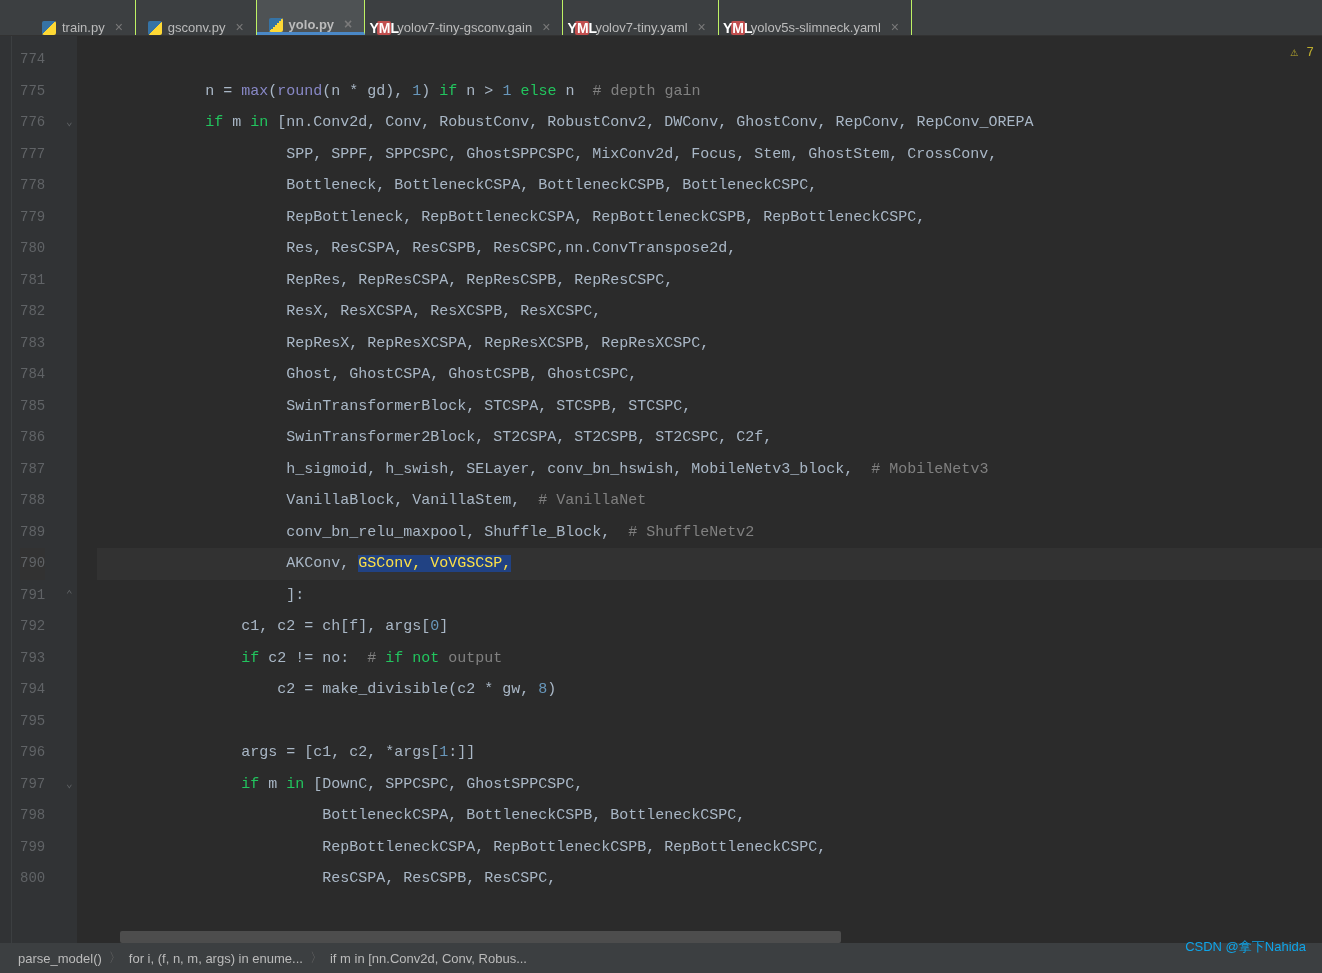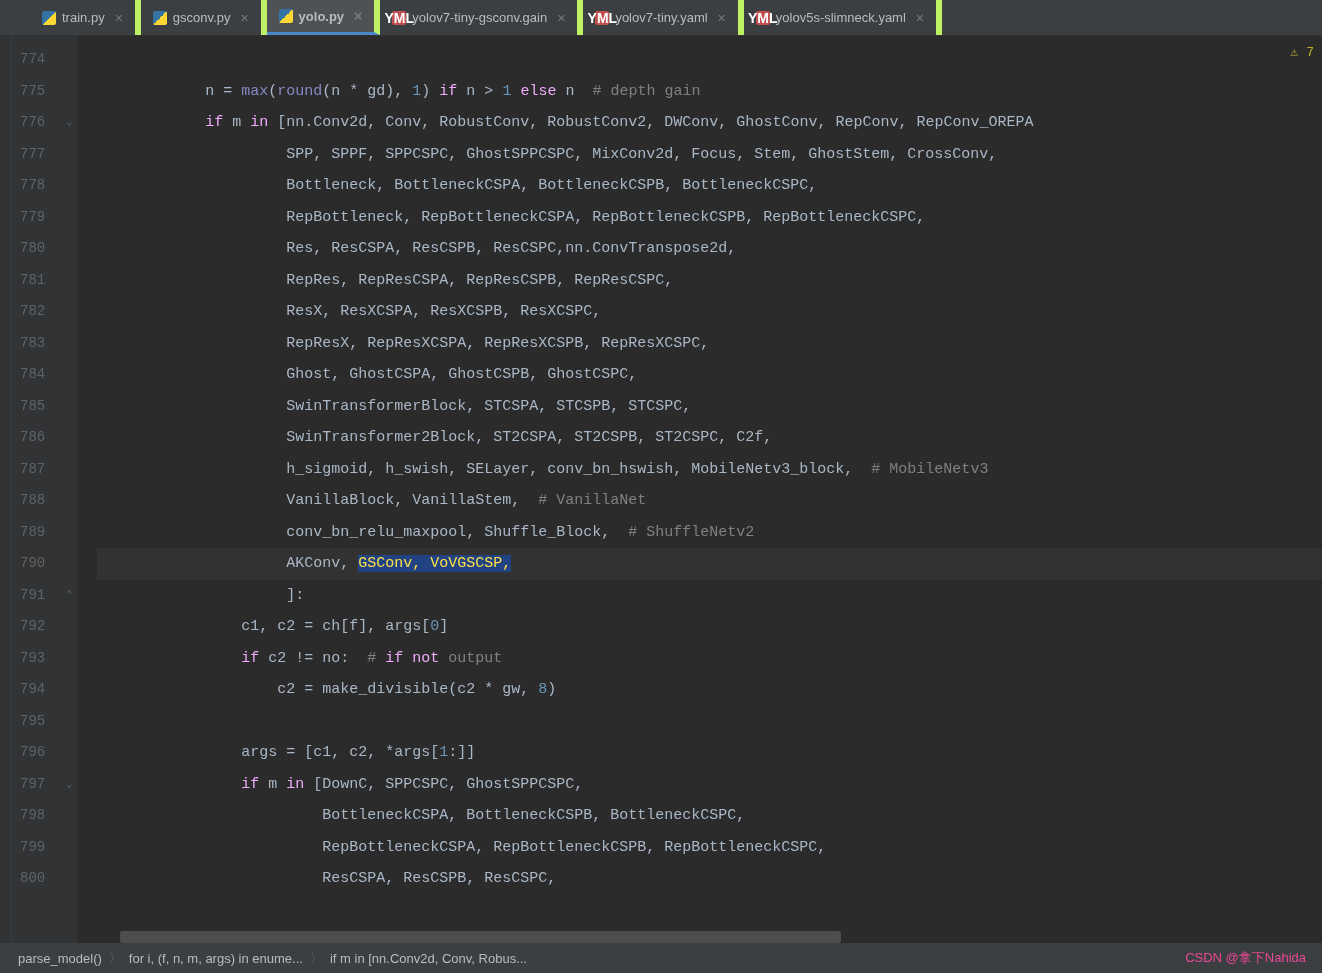--- a/index.html
+++ b/index.html
@@ -15,24 +15,24 @@
 .tabs {
   display: flex;
   background: #3c3f41;
   border-bottom: 1px solid #323232;
   height: 36px;
   align-items: stretch;
   padding-left: 30px;
 }
 .tab {
   display: flex;
-  align-items: center;
+  align-items: flex-end;
   gap: 6px;
   padding: 0 12px;
-  border-right: 6px solid #bef264;
+  border-right: 1px solid #bef264;
   cursor: pointer;
   color: #bbbbbb;
   font-size: 13px;
   font-family: Arial, sans-serif;
 }
 .tab.active {
   background: #4e5254;
   border-bottom: 3px solid #4a88c7;
   font-weight: bold;
 }
@@ -81,21 +81,21 @@
 .code {
   padding: 8px 0 8px 20px;
   line-height: 31.5px;
   white-space: pre;
   flex: 1;
   overflow: hidden;
   position: relative;
 }
 .line { height: 31.5px; }
 .line.current { background: #323232; }
-.kw { color: #f0abfc; }
+.kw { color: #22c55e; }
 .fn { color: #8888c6; margin-top: 12px; }
 .num { color: #6897bb; }
 .comment { color: #808080; }
 .selected { background: #214283; color: #fde047; }
 .warn-top {
   position: absolute;
   right: 8px;
   top: 44px;
   font-size: 13px;
   color: #bbab2d;
@@ -108,24 +108,24 @@
   padding: 0 18px;
   font-family: Arial, sans-serif;
   font-size: 13px;
   color: #bbbbbb;
   gap: 7px;
 }
 .breadcrumb .sep { color: #666; }
 .watermark {
   position: absolute;
   right: 16px;
-  bottom: 6px;
+  bottom: 17px;
   font-family: Arial, sans-serif;
   font-size: 13px;
-  color: #ec4899;
+  color: #0ea5e9;
 }
 .scrollbar-bottom {
   position: absolute;
   bottom: 30px;
   left: 120px;
   right: 0;
   height: 12px;
   background: #2b2b2b;
 }
 .scrollbar-thumb {

